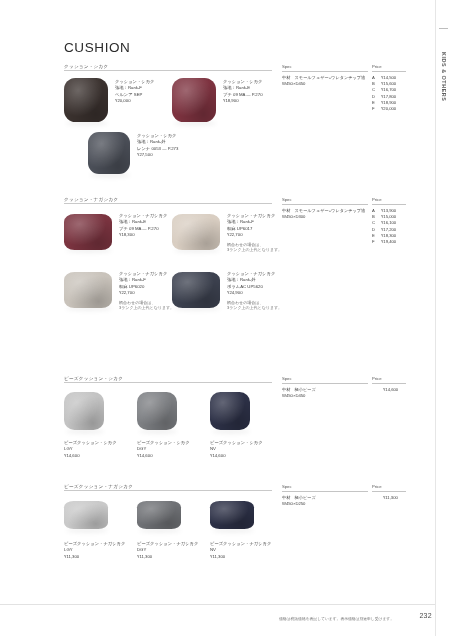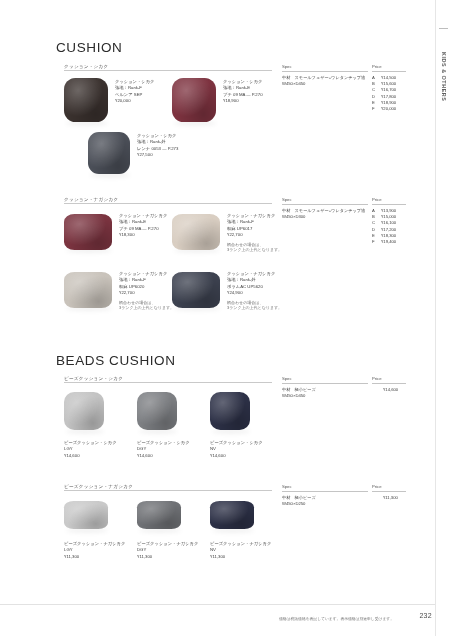--- a/index.html
+++ b/index.html
@@ -55,21 +55,21 @@
   }
   
   .content {
     position: absolute;
     left: 0; top: 0;
     width: 436px;
     height: 636px;
   }
   .sec-title {
     position: absolute;
-    left: 56px;
+    left: 64px;
     font-size: 13.5px;
     letter-spacing: 0.6px;
     color: #2b2b2b;
     font-weight: 400;
     white-space: nowrap;
   }
   .grp-label {
     position: absolute;
     left: 64px;
     font-size: 4.6px;
@@ -382,21 +382,20 @@
               <span class="pv">¥18,300</span>
             </div>
           <div class="price-row">
               <span class="gr">F</span>
               <span class="pv">¥19,400</span>
             </div>
         </div>
       </div>
     </div>
 
-    <div class="sec-title" style="top:353px;">BEADS CUSHION</div>
 
     <div class="grp-label" style="top:376px;">ビーズクッション・シカク</div>
     <div class="hrule" style="top:382px; width:208px;"></div>
 
     <div class="prod" style="left:64px; top:390px;">
       <div class="shadow" style="left:2px; top:39px; width:38px; height:5px;"></div>
       <div class="cushion sq" style="left:0px; top:2px; width:40px; height:38px; background:#c3c3c3;"></div>
       <div class="prod-txt" style="left:0px; top:50px;">
         <span class="nm">ビーズクッション・シカク</span>
         <span class="nm">LGY</span>

